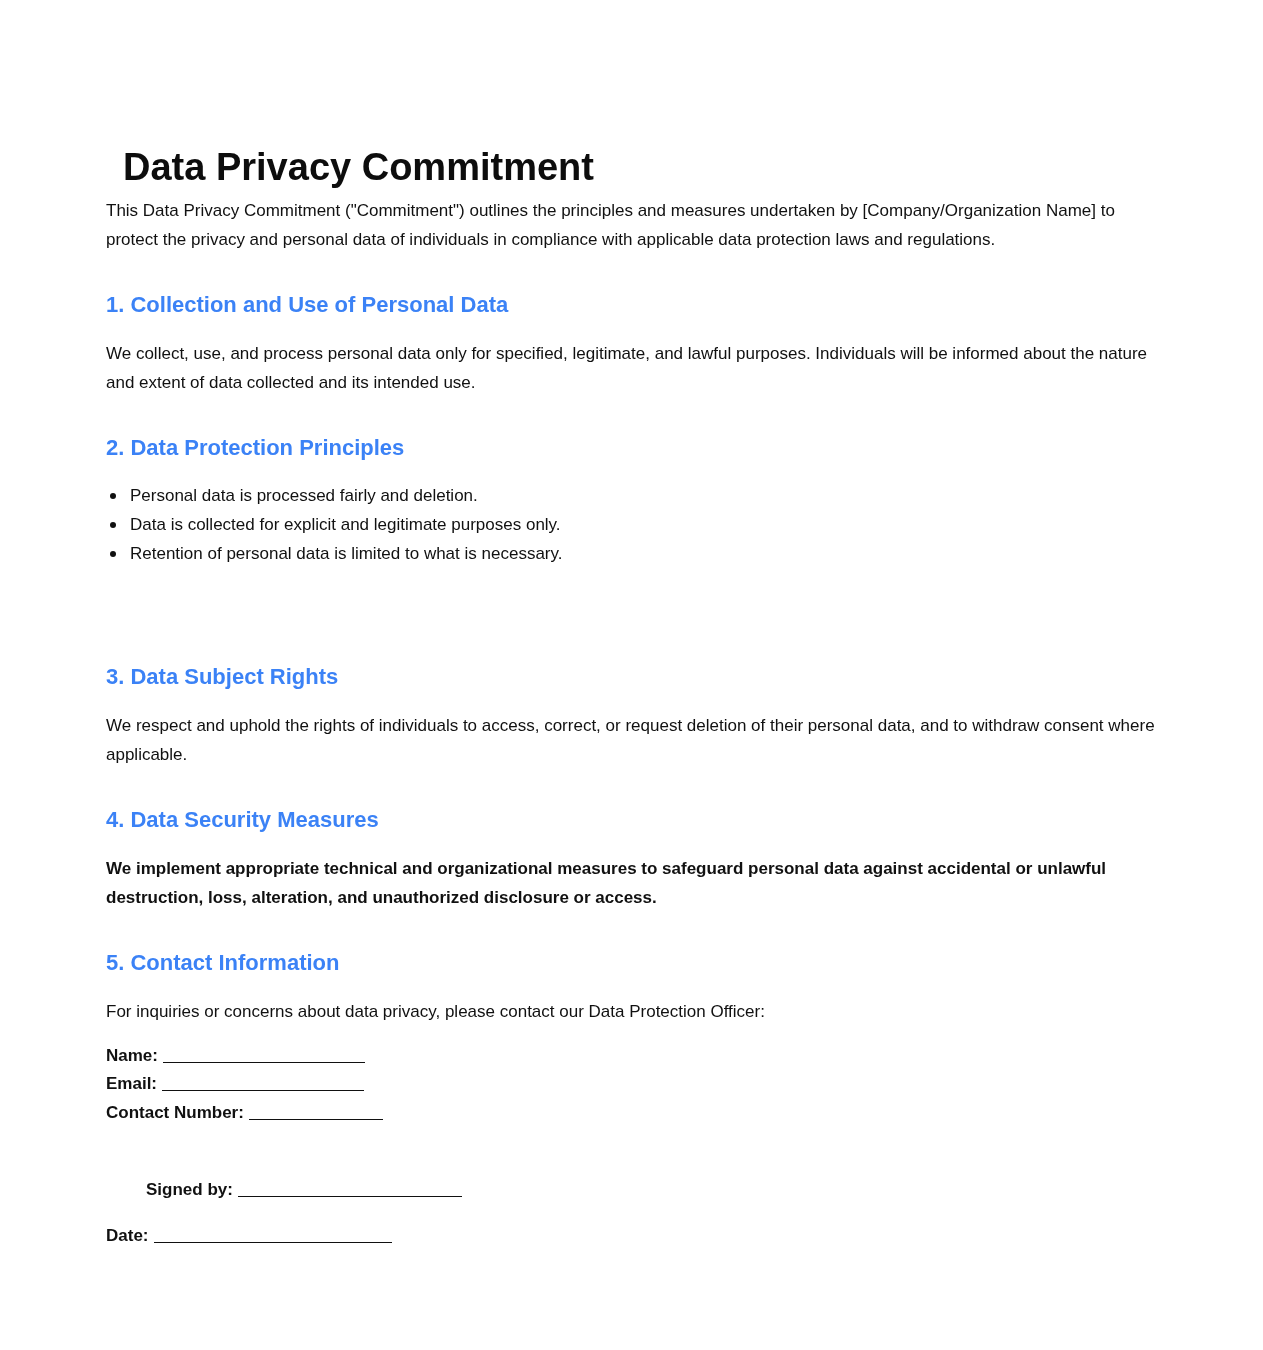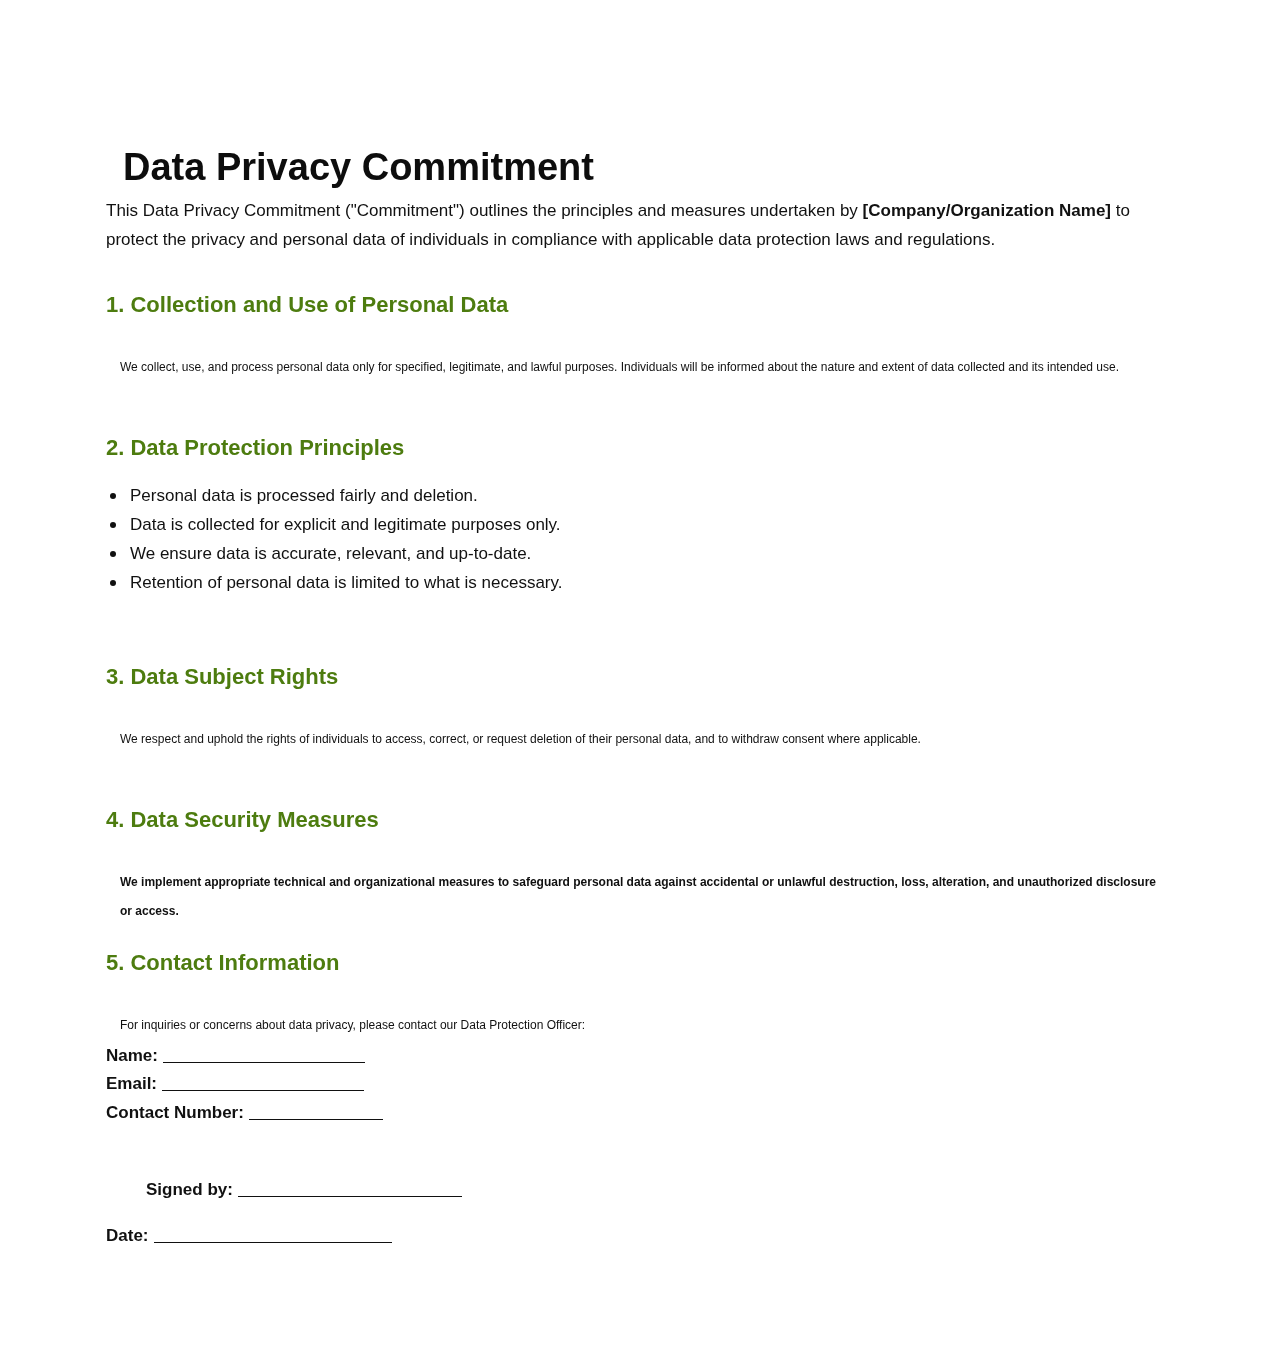--- a/index.html
+++ b/index.html
@@ -42,28 +42,28 @@
       line-height: 29px;
     }
     h2 {
       position: absolute;
       left: 0;
       margin: 0;
       font-size: 22px;
       font-weight: bold;
       line-height: 30px;
       white-space: nowrap;
-      color: #4d7c0f;
+      color: #3b82f6;
     }
     p.body {
       position: absolute;
       left: 0;
-      margin: 14px;
+      margin: 0;
       width: 1050px;
-      font-size: 12px;
+      font-size: 17px;
       line-height: 29px;
     }
     ul.principles {
       position: absolute;
       left: 0;
       top: 481px;
       margin: 0;
       padding: 0 0 0 24px;
       font-size: 17px;
       line-height: 29px;
@@ -95,39 +95,38 @@
     }
     .field .line {
       display: inline-block;
       vertical-align: baseline;
       border-bottom: 1px solid #111111;
       height: 14px;
       margin-left: 5px;
       position: relative;
       top: 2px;
     }
-    b { font-weight: bold; }
+    b { font-weight: normal; }
   </style>
 </head>
 <body>
 
 <div class="doc">
 
   <h1>Data Privacy Commitment</h1>
 
   <p class="intro"><span>This Data Privacy Commitment ("Commitment") outlines the principles and measures undertaken by </span><b>[Company/Organization Name]</b><span> to protect the privacy and personal data of individuals in compliance with applicable data protection laws and regulations.</span></p>
 
   <h2 style="top:290px;">1. Collection and Use of Personal Data</h2>
   <p class="body" style="top:339px;">We collect, use, and process personal data only for specified, legitimate, and lawful purposes. Individuals will be informed about the nature and extent of data collected and its intended use.</p>
 
   <h2 style="top:433px;">2. Data Protection Principles</h2>
   <ul class="principles">
     <li>Personal data is processed fairly and deletion.</li>
     <li>Data is collected for explicit and legitimate purposes only.</li>
-    <li>We ensure data is accurate, relevant, and up-to-date.</li>
     <li>Retention of personal data is limited to what is necessary.</li>
   </ul>
 
   <h2 style="top:662px;">3. Data Subject Rights</h2>
   <p class="body" style="top:711px;">We respect and uphold the rights of individuals to access, correct, or request deletion of their personal data, and to withdraw consent where applicable.</p>
 
   <h2 style="top:805px;">4. Data Security Measures</h2>
   <p class="body" style="top:854px;font-weight:bold;">We implement appropriate technical and organizational measures to safeguard personal data against accidental or unlawful destruction, loss, alteration, and unauthorized disclosure or access.</p>
 
   <h2 style="top:948px;">5. Contact Information</h2>

